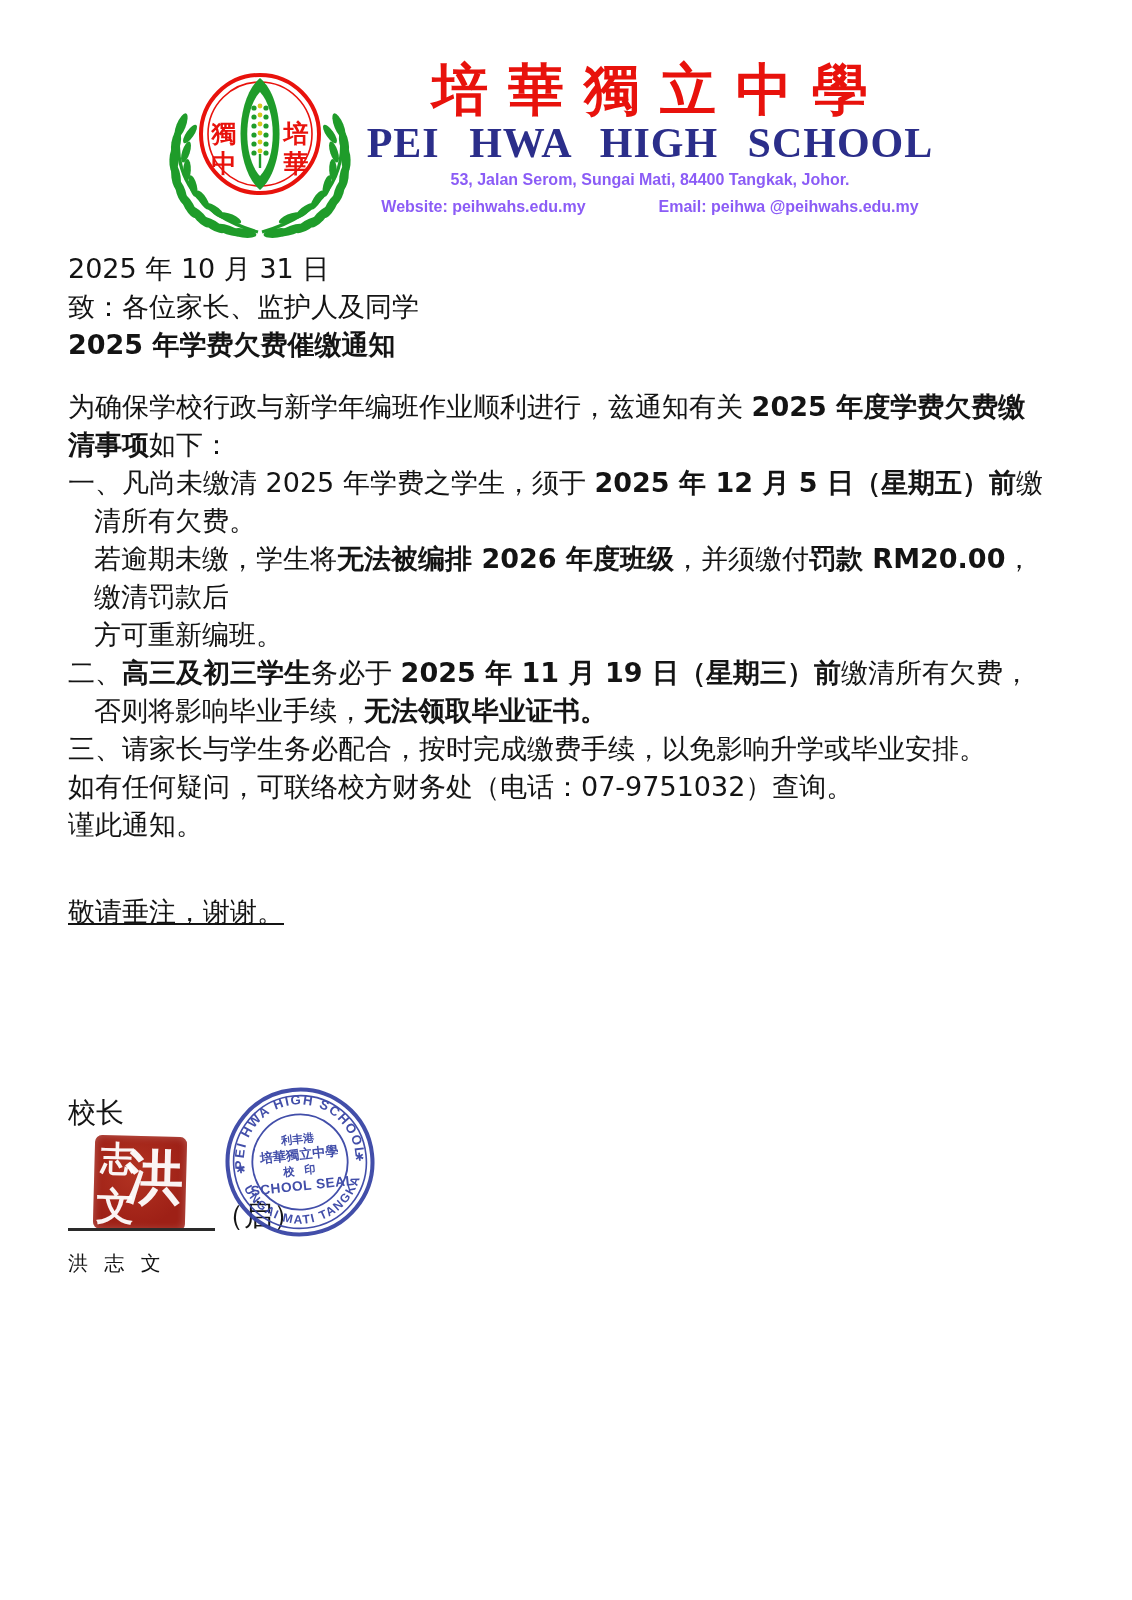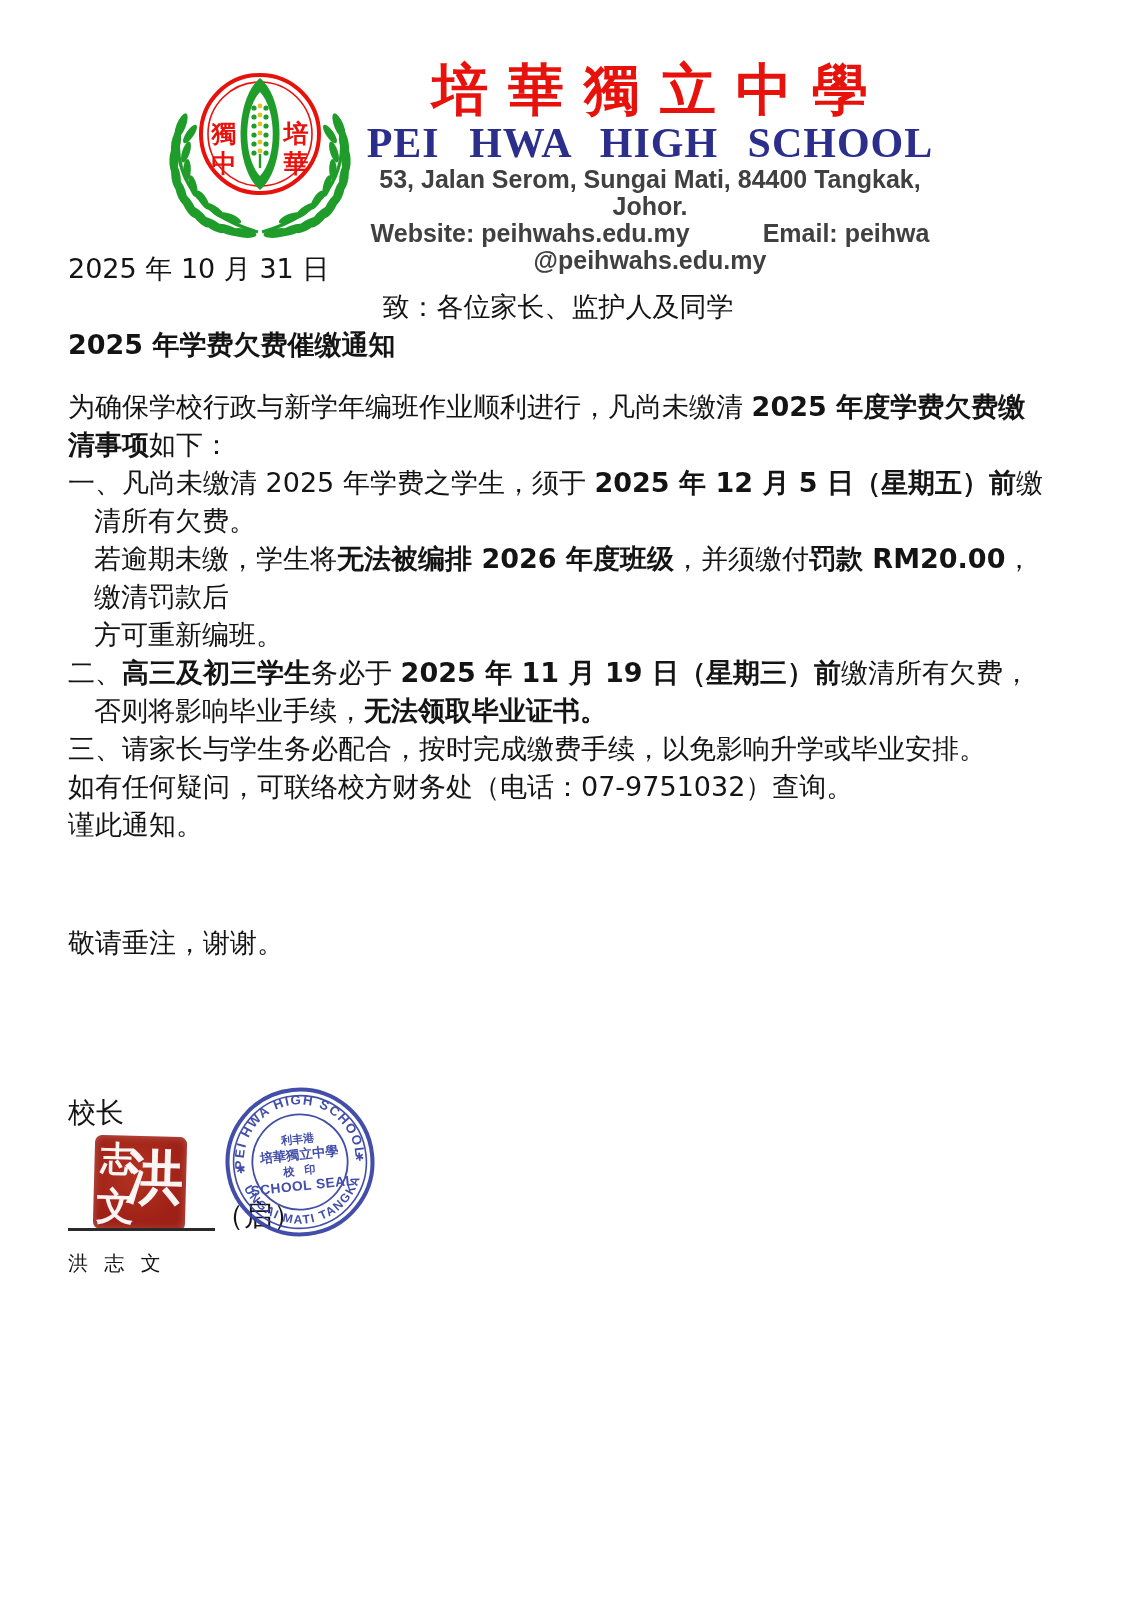--- a/index.html
+++ b/index.html
@@ -7,35 +7,35 @@
         font-family:"DejaVu Sans","Liberation Sans",sans-serif;color:#141414;}
 
   
   .letterhead{position:absolute;top:58px;left:0;width:100%;height:192px;}
   .logo{position:absolute;left:168px;top:6px;width:184px;height:182px;}
   .head-text{position:absolute;left:348px;top:0;width:604px;text-align:center;}
   .zh-name{font-family:"DejaVu Serif","Liberation Serif",serif;font-weight:bold;
            font-size:56px;line-height:62px;color:#e8120c;letter-spacing:20px;margin-left:20px;}
   .en-name{font-family:"Liberation Serif","DejaVu Serif",serif;font-weight:bold;
            font-size:42px;line-height:46px;color:#2b2e8a;letter-spacing:1px;word-spacing:18px;}
-  .head-line{font-size:25px;line-height:27px;color:#404040;font-weight:bold;
+  .head-line{font-size:16px;line-height:27px;color:#8b5cf6;font-weight:bold;
              font-family:"Liberation Sans","DejaVu Sans",sans-serif;}
   .head-line .sp-l{margin-left:42px;}
   .head-line .sp-xl{margin-left:73px;}
 
   
   .content{position:absolute;top:250px;left:68px;width:980px;}
   .content p,.content .line{font-size:27px;line-height:38px;margin:0;}
   .date-line{margin-top:32px;text-align:left;}
-  .recipient{margin-top:18px;text-align:center;}
+  .recipient{margin-top:18px;}
   .subject{margin-top:19px;font-weight:bold;}
   .par{margin-top:20px;}
   .par.first{margin-top:24px;}
   .par.hang{padding-left:26px;text-indent:-26px;}
-  .par.gap-large{margin-top:80px;}
+  .par.gap-large{margin-top:49px;text-decoration:underline;}
   b{font-weight:bold;}
 
   
   .sig-block{position:absolute;top:1096px;left:68px;width:500px;height:220px;}
   .sig-role{font-size:28px;line-height:34px;}
   .name-seal{position:absolute;left:26px;top:40px;width:92px;height:94px;
              background:radial-gradient(circle at 45% 40%, #b23322 0%, #9e2016 70%);
              border-radius:7px;transform:rotate(1.5deg);
              box-shadow:inset 0 0 9px rgba(255,255,255,.28);}
   .name-seal span{position:absolute;color:#fff;font-weight:bold;line-height:1;
@@ -121,21 +121,21 @@
         <span>Website: peihwahs.edu.my</span><span class="sp-xl">Email: peihwa @peihwahs.edu.my</span>
       </div>
     </div>
   </header>
 
   <div class="content">
     <div class="line date-line">2025 年 10 月 31 日</div>
     <div class="line recipient">致：各位家长、监护人及同学</div>
     <div class="line subject">2025 年学费欠费催缴通知</div>
     <div id="paragraphs">
-        <p class="par first"><span>为确保学校行政与新学年编班作业顺利进行，凡尚未缴清 </span><b>2025 年度学费欠费缴清事项</b><span>如下：</span></p>
+        <p class="par first"><span>为确保学校行政与新学年编班作业顺利进行，兹通知有关 </span><b>2025 年度学费欠费缴清事项</b><span>如下：</span></p>
         <p class="par hang"><span>一、凡尚未缴清 2025 年学费之学生，须于 </span><b>2025 年 12 月 5 日（星期五）前</b><span>缴清所有欠费。</span><br><span>若逾期未缴，学生将</span><b>无法被编排 2026 年度班级</b><span>，并须缴付</span><b>罚款 RM20.00</b><span>，缴清罚款后</span><br><span>方可重新编班。</span></p>
         <p class="par hang"><span>二、</span><b>高三及初三学生</b><span>务必于 </span><b>2025 年 11 月 19 日（星期三）前</b><span>缴清所有欠费，</span><br><span>否则将影响毕业手续，</span><b>无法领取毕业证书。</b></p>
         <p class="par hang"><span>三、请家长与学生务必配合，按时完成缴费手续，以免影响升学或毕业安排。</span></p>
         <p class="par"><span>如有任何疑问，可联络校方财务处（电话：07-9751032）查询。</span></p>
         <p class="par"><span>谨此通知。</span></p>
         <p class="par gap-large"><span>敬请垂注，谢谢。</span></p>
       </div>
   </div>
 
   <div class="sig-block">

